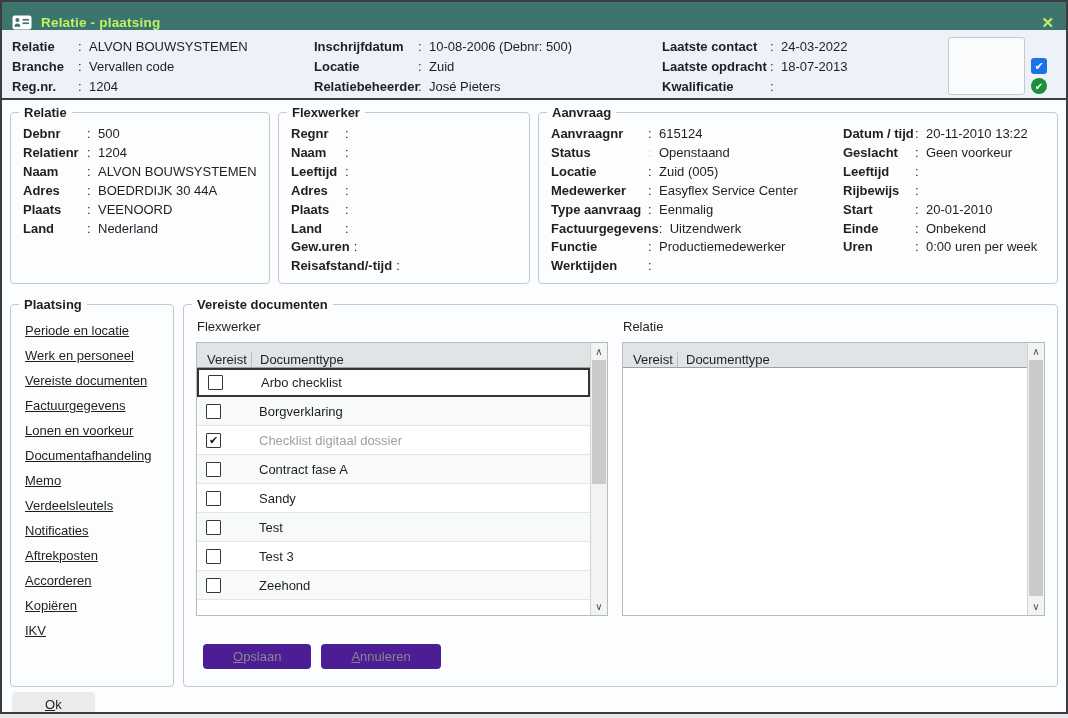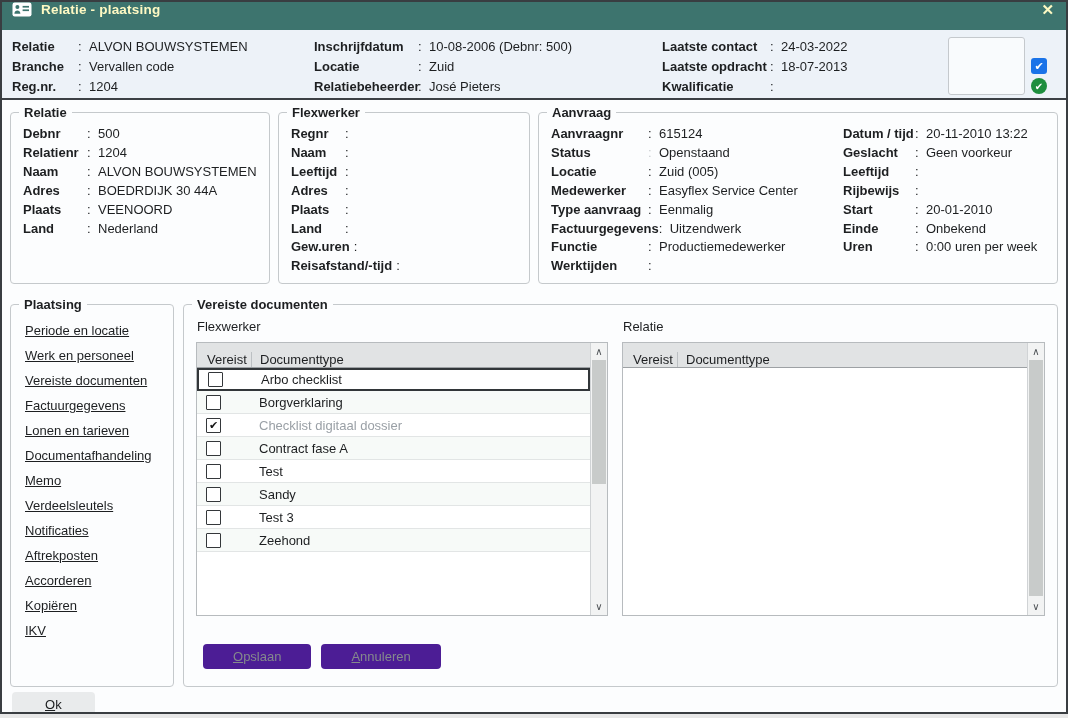--- a/index.html
+++ b/index.html
@@ -13,22 +13,22 @@
   }
   .window {
     position: absolute; top:0; left:0;
     width: 1068px; height: 714px;
     border: 2px solid #393d41;
     background: #fcfdfe;
     overflow: hidden;
   }
   
   .titlebar {
-    height: 28px; background: #3d746e; color:#fef9c3;
-    display:flex; align-items:flex-start; padding:0 12px 0 10px;
+    height: 28px; background: #3d746e; color:#bef264;
+    display:flex; align-items:flex-end; padding:0 12px 0 10px;
   }
   .title-icon { display:flex; margin-right:9px; }
   .title-text { font-weight:bold; font-size:13.5px; letter-spacing:.2px; }
   .close-x { margin-left:auto; font-size:15px; font-weight:bold; cursor:pointer; line-height:1; }
   
   .header {
     height: 70px; background:#edf2f8; border-bottom:2px solid #3c4045;
     display:grid; grid-template-columns: 302px 348px 1fr 112px;
     padding: 7px 6px 0 10px;
   }
@@ -79,21 +79,21 @@
   .fs-docs { flex:1; padding:6px 12px 8px 12px; display:flex; gap:14px; }
   .doc-col-left { width:412px; flex:none; }
   .doc-col-right { flex:1; }
   .doc-caption { margin:8px 0 8px 1px; line-height:15px; }
   .dtable { display:flex; border:1px solid #b7bbbe; background:#fff; height:274px; }
   .dt-main { flex:1; display:flex; flex-direction:column; min-width:0; }
   .dt-head { display:flex; height:25px; flex:none; background:#e1e3e4; border-bottom:1px solid #9da1a4; align-items:flex-end; }
   .th-check { width:54px; flex:none; display:flex; align-items:center; padding-left:10px; }
   .th-doc { flex:1; border-left:1px solid #bcc0c3; display:flex; align-items:center; padding-left:8px; }
   .dt-body { flex:1; background:#fff; overflow:hidden; }
-  .trow { height:23px; display:flex; align-items:center; border-bottom:1px solid #e2e5e5; background:#fff; }
+  .trow { height:29px; display:flex; align-items:center; border-bottom:1px solid #e2e5e5; background:#fff; }
   .trow:nth-child(even) { background:#f7faf8; }
   .trow.focused { border:2px solid #323639; }
   .cell-check { width:54px; flex:none; display:flex; padding-left:9px; }
   .cb {
     width:15px; height:15px; border:1.5px solid #34373a; border-radius:1px; background:#fff;
     display:flex; align-items:center; justify-content:center; font-size:11px; color:#131313; line-height:1;
   }
   .cell-doc { flex:1; padding-left:8px; overflow:hidden; white-space:nowrap; }
   .trow.muted .cell-doc { color:#9aa0a6; }
   
@@ -357,21 +357,21 @@
     </div>
 
     <div class="mainrow">
 
       <div class="fs fs-plaatsing">
         <div class="fs-legend">Plaatsing</div>
         <div class="navlink"><a>Periode en locatie</a></div>
         <div class="navlink"><a>Werk en personeel</a></div>
         <div class="navlink"><a>Vereiste documenten</a></div>
         <div class="navlink"><a>Factuurgegevens</a></div>
-        <div class="navlink"><a>Lonen en tarieven</a></div>
+        <div class="navlink"><a>Lonen en voorkeur</a></div>
         <div class="navlink"><a>Documentafhandeling</a></div>
         <div class="navlink"><a>Memo</a></div>
         <div class="navlink"><a>Verdeelsleutels</a></div>
         <div class="navlink"><a>Notificaties</a></div>
         <div class="navlink"><a>Aftrekposten</a></div>
         <div class="navlink"><a>Accorderen</a></div>
         <div class="navlink"><a>Kopiëren</a></div>
         <div class="navlink"><a>IKV</a></div>
       </div>
 
@@ -408,27 +408,27 @@
                 <div class="trow">
                     <div class="cell-check">
                       <span class="cb"></span>
                     </div>
                     <div class="cell-doc">Contract fase A</div>
                   </div>
                 <div class="trow">
                     <div class="cell-check">
                       <span class="cb"></span>
                     </div>
+                    <div class="cell-doc">Sandy</div>
+                  </div>
+                <div class="trow">
+                    <div class="cell-check">
+                      <span class="cb"></span>
+                    </div>
                     <div class="cell-doc">Test</div>
-                  </div>
-                <div class="trow">
-                    <div class="cell-check">
-                      <span class="cb"></span>
-                    </div>
-                    <div class="cell-doc">Sandy</div>
                   </div>
                 <div class="trow">
                     <div class="cell-check">
                       <span class="cb"></span>
                     </div>
                     <div class="cell-doc">Test 3</div>
                   </div>
                 <div class="trow">
                     <div class="cell-check">
                       <span class="cb"></span>

